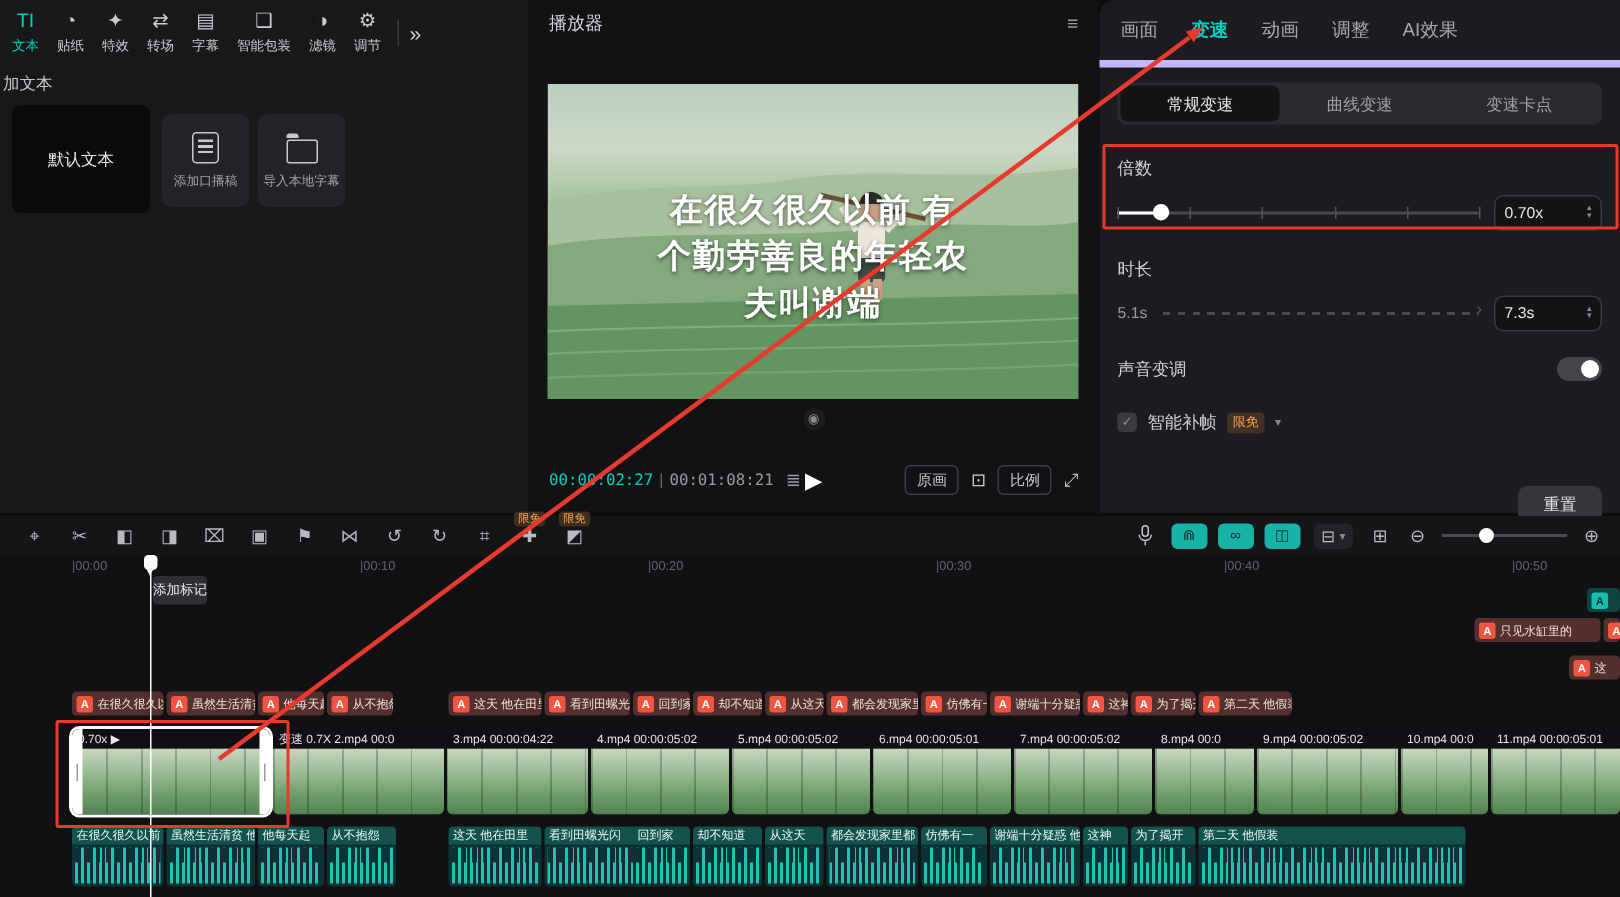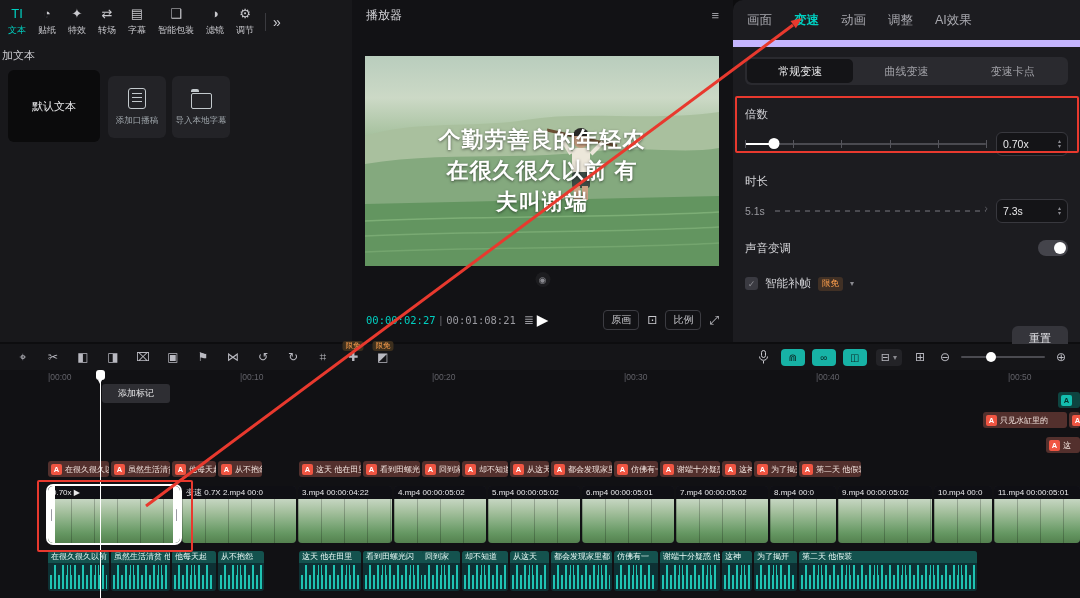--- a/index.html
+++ b/index.html
@@ -45,21 +45,21 @@
   .time-div{color:#6a6a70;margin:0 4px;}
   .time-total{color:#9a9aa0;font-family:"DejaVu Sans Mono",monospace;}
   .list-icon{color:#9a9aa0;margin-left:8px;font-size:12px;}
   .play-btn{position:absolute;left:50%;transform:translateX(-50%);color:#fff;font-size:15px;cursor:pointer;}
   .ctrl-right{margin-left:auto;display:flex;align-items:center;gap:8px;}
   .pill-btn{border:1px solid #3c3c42;border-radius:4px;padding:2px 7px;font-size:10px;color:#c9c9ce;cursor:pointer;}
   .ctrl-icon{color:#c9c9ce;font-size:12px;cursor:pointer;}
 
   
   .inspector{position:absolute;left:733px;top:0;width:347px;height:342px;background:#1c1c20;border-radius:10px 0 0 0;}
-  .insp-tabs{display:flex;align-items:center;gap:22px;height:40px;padding:0 14px;font-size:12.5px;color:#a8a8ae;border-bottom:7px solid #c4b5fd;}
+  .insp-tabs{display:flex;align-items:center;gap:22px;height:40px;padding:0 14px;font-size:12.5px;color:#a8a8ae;border-bottom:5px solid #c4b5fd;}
   .insp-tab{cursor:pointer;}
   .insp-tab.active{color:#00cfc0;font-weight:bold;}
   .insp-body{padding:0 12px;position:relative;}
   .segbar{display:flex;margin-top:10px;background:#2a2a2f;border-radius:6px;padding:2px;height:24px;}
   .seg{flex:1;display:flex;align-items:center;justify-content:center;font-size:11px;color:#a0a0a6;border-radius:5px;cursor:pointer;}
   .seg.active{background:#141417;color:#e8e8ea;}
   .insp-label{font-size:11.5px;color:#d2d2d6;margin-top:22px;}
   .speed-row{display:flex;align-items:center;margin-top:10px;gap:10px;}
   .slider{position:relative;flex:1;height:14px;}
   .slider-track{position:absolute;left:0;right:0;top:6px;height:2px;background:#4a4a50;border-radius:1px;}
@@ -88,21 +88,21 @@
   .mid-badge{position:absolute;top:-9px;left:50%;transform:translateX(-50%);background:#3d2f1d;color:#ffa04d;font-size:7.5px;padding:0 3px;border-radius:3px;white-space:nowrap;}
   .mid-right{margin-left:auto;display:flex;align-items:center;gap:9px;padding-right:12px;}
   .teal-btn{width:24px;height:17px;background:#17b3a6;border-radius:4px;color:#0c2b28;font-size:10px;display:flex;align-items:center;justify-content:center;cursor:pointer;}
   .track-dd{display:flex;align-items:center;gap:3px;color:#b9b9c0;font-size:11px;background:#232327;border-radius:4px;padding:2px 5px;cursor:pointer;}
   .zoom-track{width:84px;height:2px;background:#4a4a50;border-radius:1px;position:relative;cursor:pointer;}
   .zoom-thumb{position:absolute;left:30%;top:-4px;width:10px;height:10px;background:#fff;border-radius:50%;}
 
   
   .timeline{position:absolute;left:0;top:370px;width:1080px;height:228px;background:#111114;}
   .ruler-label{position:absolute;top:2px;font-size:8.5px;color:#63636a;}
-  .tooltip{position:absolute;left:102px;top:14px;background:#2e2e33;color:#e8e8ea;font-size:9px;padding:3px 16px;border-radius:3px;z-index:6;white-space:nowrap;}
+  .tooltip{position:absolute;left:102px;top:14px;background:#2e2e33;color:#e8e8ea;font-size:9px;padding:3px 0;border-radius:3px;z-index:6;white-space:nowrap;}
   .tclip{position:absolute;height:16px;background:#53302d;border-radius:3px;display:flex;align-items:center;gap:3px;padding:0 3px;overflow:hidden;box-sizing:border-box;cursor:pointer;}
   .tclip.teal{background:#0e4440;}
   .tbadge{flex:none;width:11px;height:11px;border-radius:2px;background:#f05542;color:#fff;font-size:7.5px;font-weight:bold;display:flex;align-items:center;justify-content:center;}
   .tclip.teal .tbadge{background:#14bfb0;color:#05312c;}
   .tlabel{font-size:8px;color:#f2e3de;white-space:nowrap;}
   .vclip{position:absolute;height:57px;border-radius:4px;overflow:hidden;background:#223;cursor:pointer;}
   .vclip-label{height:13px;background:rgba(10,10,12,.78);color:#e8e8ea;font-size:8px;line-height:13px;padding:0 4px;white-space:nowrap;overflow:hidden;position:relative;z-index:1;}
   .vclip-thumbs{position:absolute;left:0;right:0;top:13px;bottom:0;
     background:repeating-linear-gradient(90deg,rgba(0,0,0,.22) 0 1px,rgba(0,0,0,0) 1px 23px),
                linear-gradient(180deg,#c6d6c2 0%,#a3bf9c 30%,#82ab7e 55%,#659762 78%,#54814f 100%);}
@@ -206,22 +206,22 @@
             <line x1="206" y1="98" x2="196" y2="82" stroke="#ece7da" stroke-width="4"></line>
             <line x1="226" y1="98" x2="238" y2="86" stroke="#ece7da" stroke-width="4"></line>
             <rect x="207" y="92" width="18" height="26" rx="5" fill="#ece7da"></rect>
             <rect x="207" y="116" width="18" height="16" rx="3" fill="#3c4a44"></rect>
             <rect x="209" y="130" width="6" height="14" fill="#caa284"></rect>
             <rect x="217" y="130" width="6" height="14" fill="#caa284"></rect>
           </g>
         </svg>
       </div>
       <div class="subtitle">
+        <div>在很久很久以前 有</div>
         <div>个勤劳善良的年轻农</div>
-        <div>在很久很久以前 有</div>
         <div>夫叫谢端</div>
       </div>
     </div>
     <div class="spinner">◉</div>
     <div class="controls">
       <span class="time-cur">00:00:02:27</span>
       <span class="time-div">|</span>
       <span class="time-total">00:01:08:21</span>
       <span class="list-icon">≣</span>
       <span class="play-btn">▶</span>

